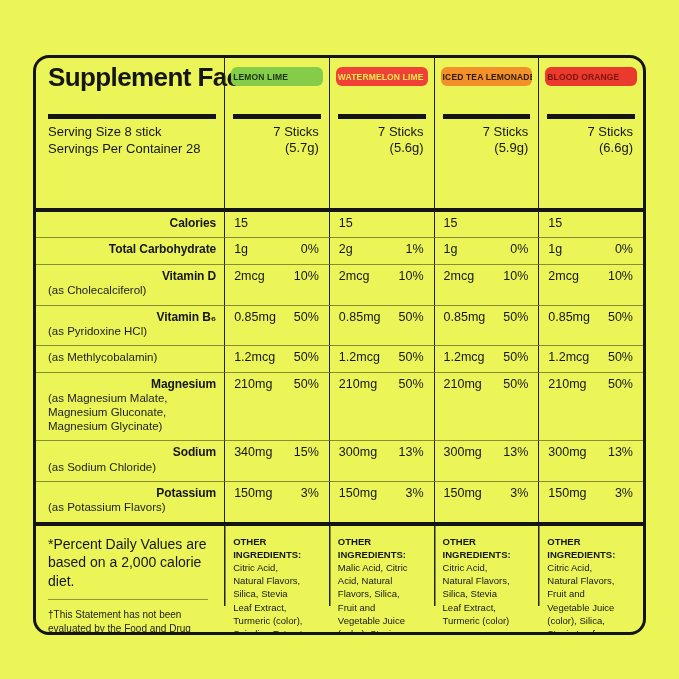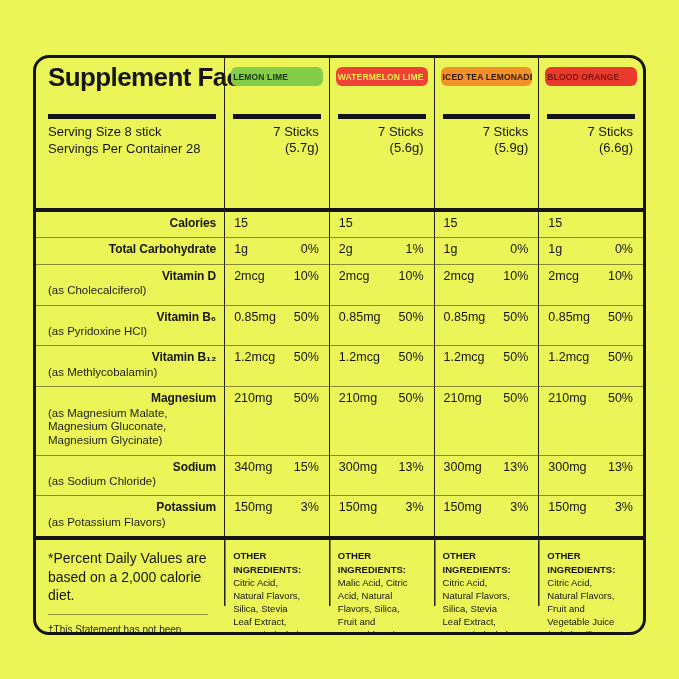--- a/index.html
+++ b/index.html
@@ -190,21 +190,20 @@
             </div><div class="cell cf ncell nval">
               <span>0.85mg</span>
               <span>50%</span>
             </div><div class="cell cf ncell nval">
               <span>0.85mg</span>
               <span>50%</span>
             </div><div class="cell cf ncell nval">
               <span>0.85mg</span>
               <span>50%</span>
             </div></div><div class="row"><div class="cell ncell nlabel">
-              <div class="nname">Vitamin B₁₂</div>
               <div class="nsub">(as Methlycobalamin)</div>
             </div><div class="cell cf ncell nval">
               <span>1.2mcg</span>
               <span>50%</span>
             </div><div class="cell cf ncell nval">
               <span>1.2mcg</span>
               <span>50%</span>
             </div><div class="cell cf ncell nval">
               <span>1.2mcg</span>
               <span>50%</span>

